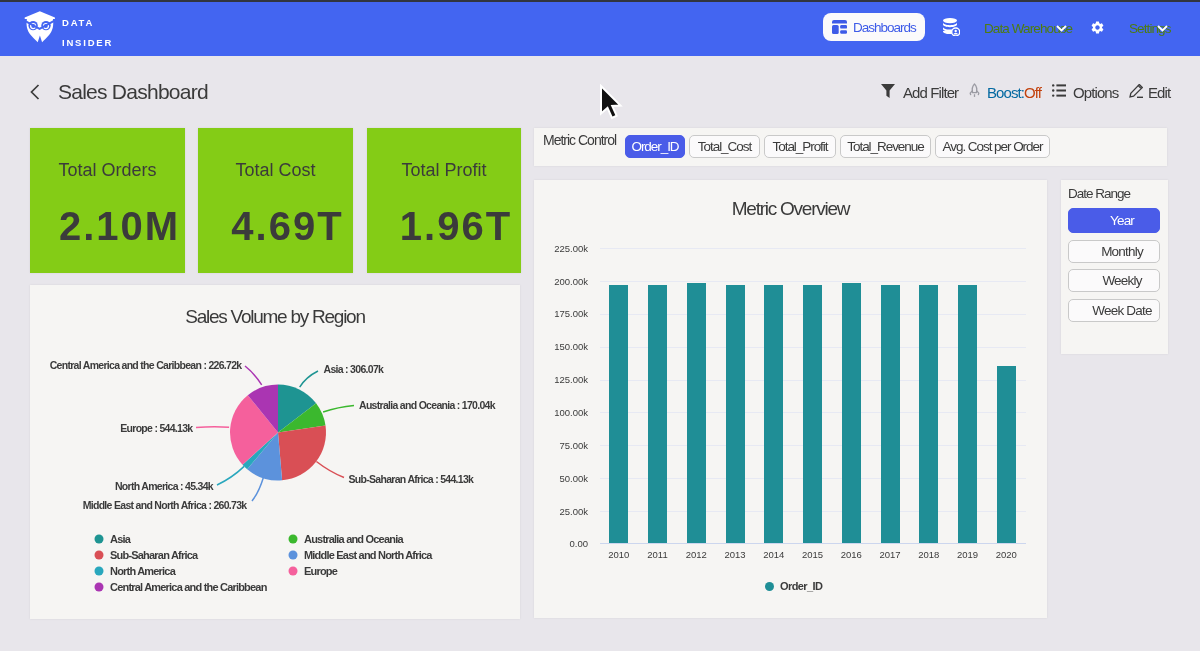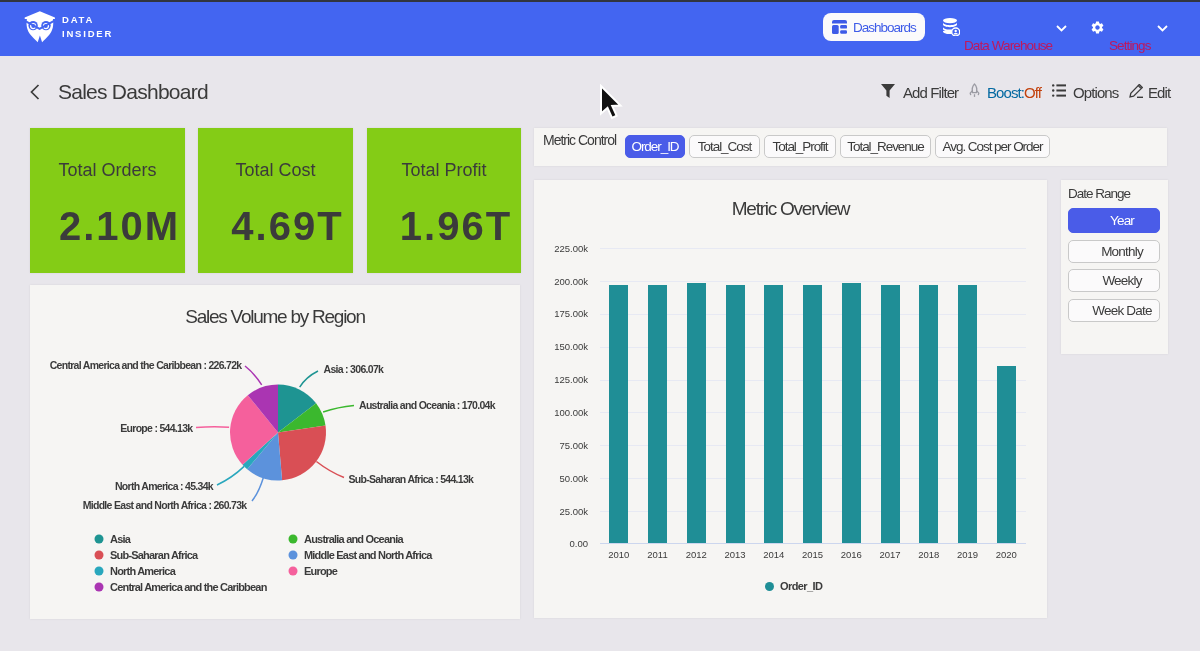--- a/index.html
+++ b/index.html
@@ -1,23 +1,23 @@
 <!DOCTYPE html>
 <html><head>
 <meta charset="utf-8">
 <style>
 * { margin:0; padding:0; box-sizing:border-box; }
 html,body { width:1200px; height:651px; overflow:hidden; }
 body { font-family:"Liberation Sans", sans-serif; background:#e8e6eb; position:relative; }
 .abs { position:absolute; }
 
 .nav { position:absolute; left:0; top:0; width:1200px; height:56px; background:#4365f1; border-top:2px solid #31353f; }
-.logo-txt { position:absolute; left:62px; top:12.5px; color:#fff; font-size:9.5px; font-weight:bold; letter-spacing:1.8px; line-height:14px; }
+.logo-txt { position:absolute; left:62px; top:12.5px; color:#fff; font-size:9.5px; font-weight:bold; letter-spacing:1.8px; line-height:20px; }
 .dash-btn { position:absolute; left:823px; top:13px; width:102px; height:28px; background:#fbfafb; border-radius:8px; color:#3e5be8; font-size:13.5px; font-weight:500; letter-spacing:-1px; display:flex; align-items:center; }
-.nav-item { position:absolute; top:17px; height:56px; display:flex; align-items:center; color:#be185d; font-size:13.5px; letter-spacing:-0.9px; }
+.nav-item { position:absolute; top:0; height:56px; display:flex; align-items:center; color:#4d7c0f; font-size:13.5px; letter-spacing:-0.9px;margin-left:20px; }
 
 .pagetitle { position:absolute; left:58px; top:80px; font-size:21px; letter-spacing:-0.75px; color:#3a3a3a; }
 .hdr-txt { position:absolute; top:84px; font-size:15px; font-weight:400; letter-spacing:-0.9px; color:#3b3b3b; }
 
 .kpi { position:absolute; top:128px; height:145px; background:#84cc16; box-shadow:0 0 2px rgba(0,0,0,0.08); }
 .kpi .t { text-align:center; margin-top:32px; font-size:18px; font-weight:500; color:#3b3b3b; }
 .kpi .v { text-align:center; margin-top:23px; font-size:40px; font-weight:bold; color:#3b3b3b; letter-spacing:2px;padding-left:24px; }
 
 .card { position:absolute; background:#f6f5f3; box-shadow:0 0 2px rgba(0,0,0,0.08); }
 .card-title { position:absolute; text-align:center; font-size:19px; letter-spacing:-1.25px; color:#3a3a3a; }

